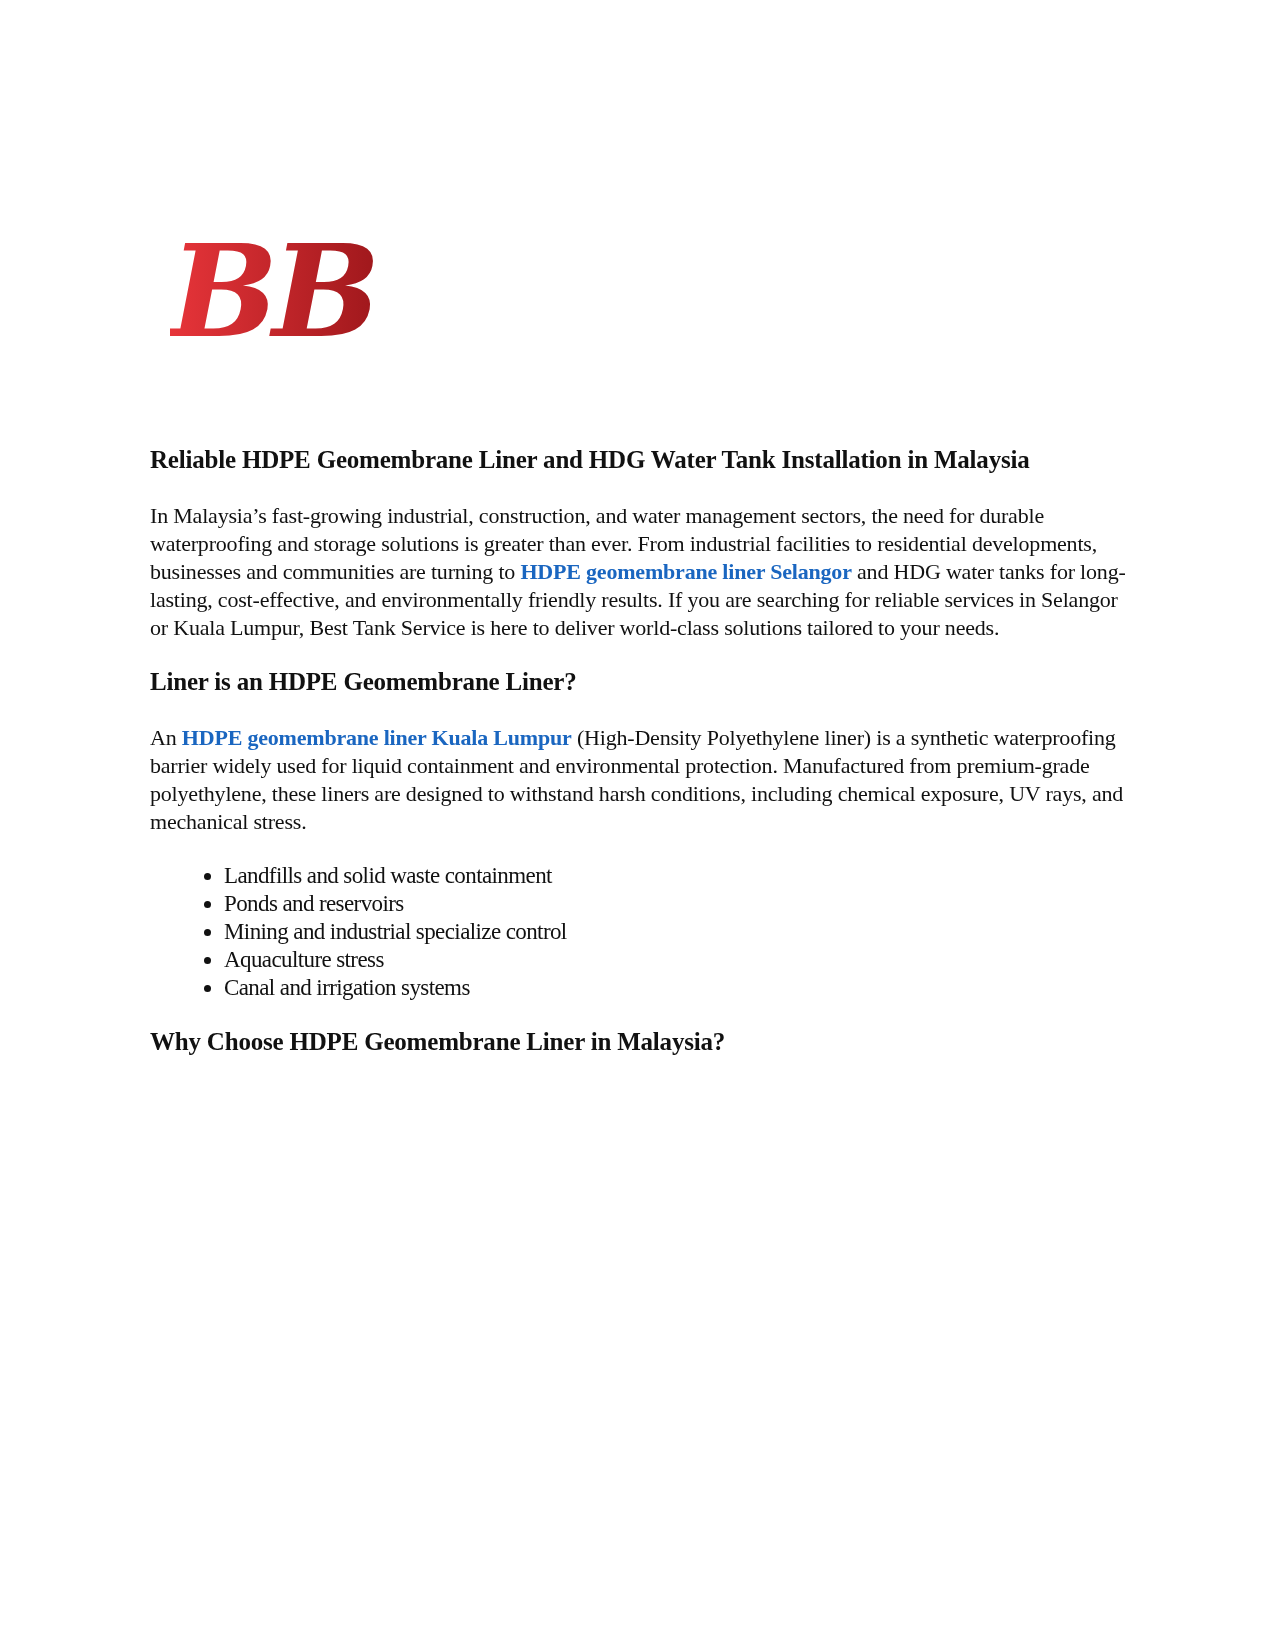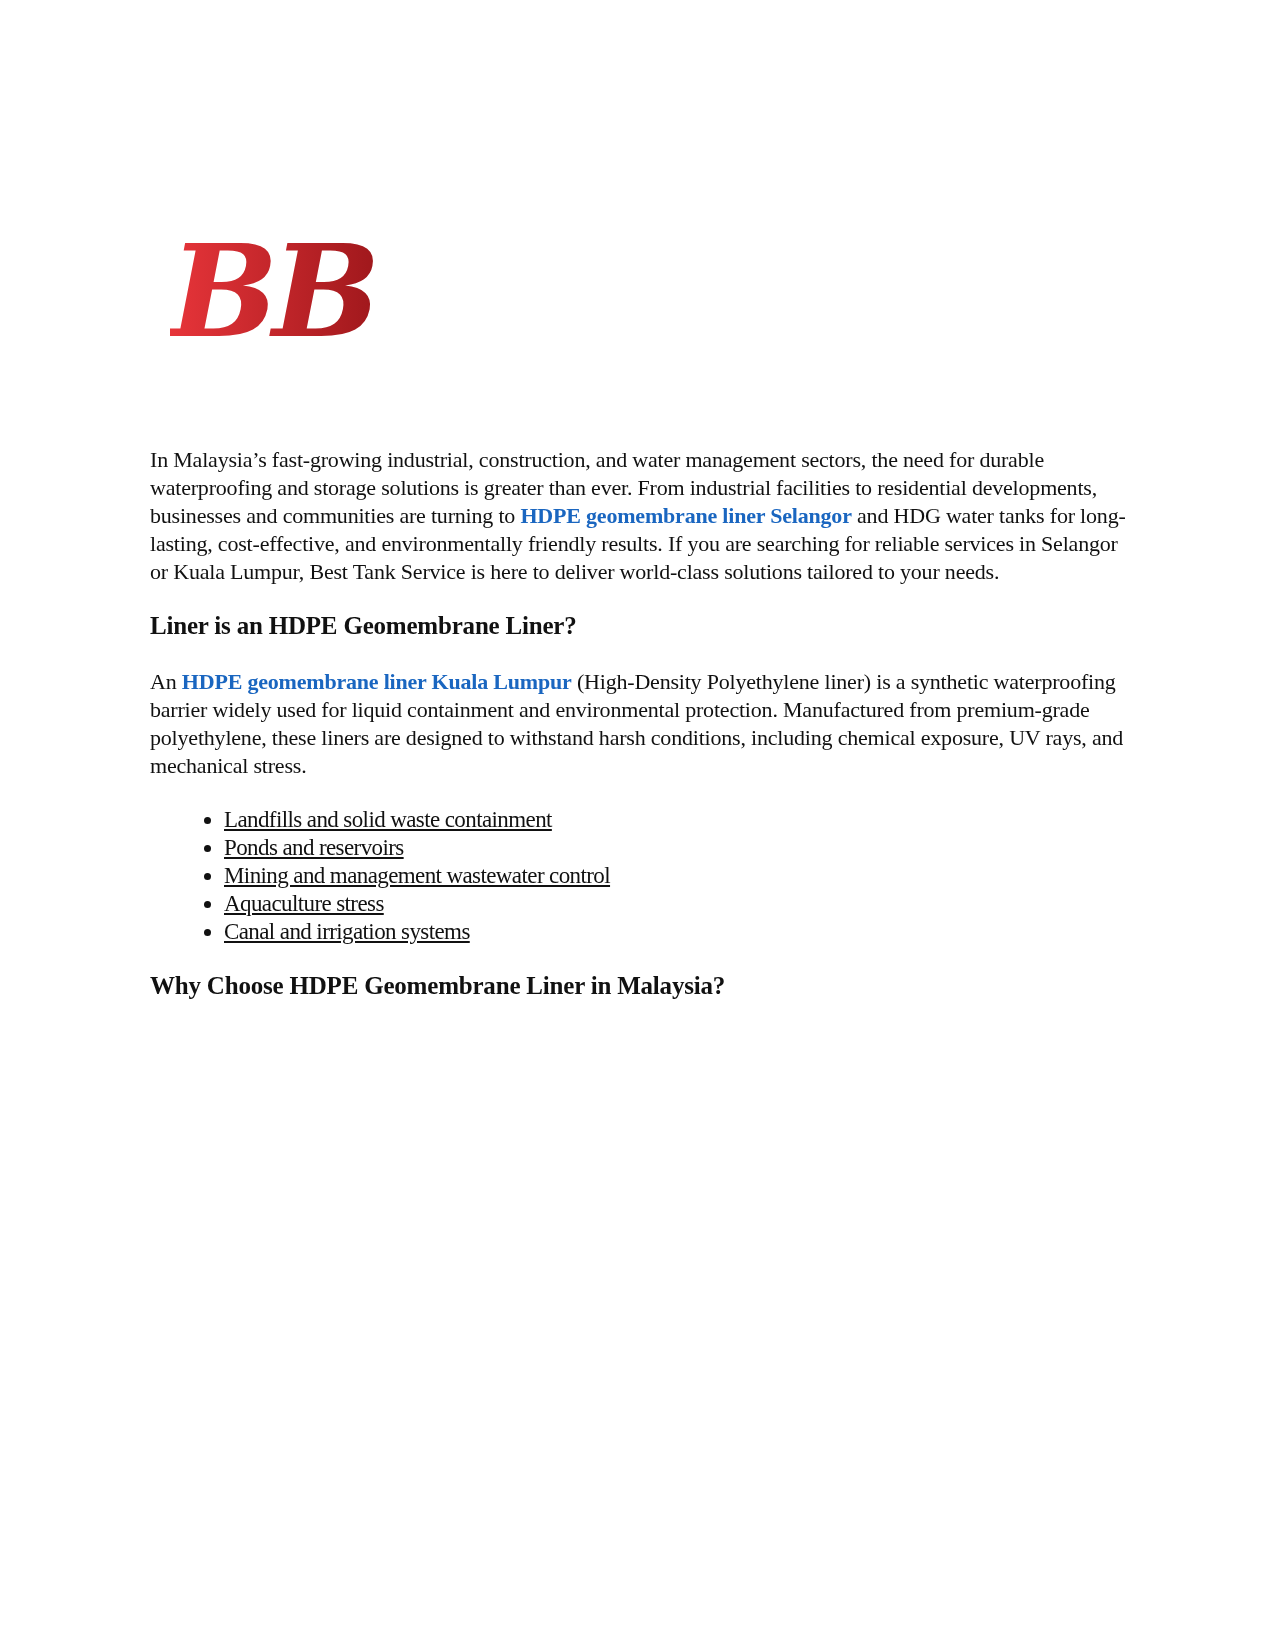--- a/index.html
+++ b/index.html
@@ -4,51 +4,52 @@
   <style>
     html, body { margin: 0; padding: 0; background: #ffffff; }
     body { width: 1275px; height: 1650px; position: relative; overflow: hidden;
            font-family: "DejaVu Serif", "Liberation Serif", serif; color: #111; }
     .logo { position: absolute; left: 170px; top: 224px; width: 290px; height: 130px; }
     .content { position: absolute; left: 150px; top: 446px; width: 990px; }
     .content, .content p, .content li { font-size: 23px; line-height: 28px; letter-spacing: -0.6px; }
     .content p { margin: 0 0 26px 0; font-family: "Liberation Serif", serif; font-size: 22px; letter-spacing: -0.2px; }
     h2 { margin: 0 0 28px 0; font-family: "Liberation Serif", serif; font-size: 25px; line-height: 28px; font-weight: bold; letter-spacing: -0.2px; }
     a.link { color: #1a66c0; font-weight: bold; text-decoration: none; }
-    ul { margin: 0 0 26px 0; padding-left: 74px; list-style: disc; text-decoration: underline; }
+    ul { margin: 0 0 26px 0; padding-left: 74px; list-style: disc; }
     ul li { font-family: "Liberation Serif", serif; font-size: 25px; line-height: 28px; letter-spacing: -0.2px; }
   </style>
 </head>
 <body>
 
 <div class="logo">
   <svg width="290" height="130" viewBox="0 0 290 130">
     <defs>
       <linearGradient id="g" x1="0" y1="0" x2="1" y2="0">
         <stop offset="0" stop-color="#e8353a"></stop>
         <stop offset="1" stop-color="#a0181c"></stop>
       </linearGradient>
     </defs>
     <text x="0" y="112" font-family="DejaVu Serif, serif" font-style="italic" font-weight="bold" font-size="128" fill="url(#g)" letter-spacing="-6">BB</text>
   </svg>
 </div>
 
 <div class="content">
+  <h2>Reliable HDPE Geomembrane Liner and HDG Water Tank Installation in Malaysia</h2>
 
   <p><span>In Malaysia’s fast-growing industrial, construction, and water management sectors, the need for durable waterproofing and storage solutions is greater than ever. From industrial facilities to residential developments, businesses and communities are turning to </span><a class="link">HDPE geomembrane liner Selangor</a><span> and HDG water tanks for long-lasting, cost-effective, and environmentally friendly results. If you are searching for reliable services in Selangor or Kuala Lumpur, Best Tank Service is here to deliver world-class solutions tailored to your needs.</span></p>
 
   <h2>Liner is an HDPE Geomembrane Liner?</h2>
 
   <p><span>An </span><a class="link">HDPE geomembrane liner Kuala Lumpur</a><span> (High-Density Polyethylene liner) is a synthetic waterproofing barrier widely used for liquid containment and environmental protection. Manufactured from premium-grade polyethylene, these liners are designed to withstand harsh conditions, including chemical exposure, UV rays, and mechanical stress.</span></p>
 
 
   <ul>
     <li>Landfills and solid waste containment</li>
     <li>Ponds and reservoirs</li>
-    <li>Mining and management wastewater control</li>
+    <li>Mining and industrial specialize control</li>
     <li>Aquaculture stress</li>
     <li>Canal and irrigation systems</li>
   </ul>
 
 
   <h2>Why Choose HDPE Geomembrane Liner in Malaysia?</h2>
 
 </div>
 
 </body></html>

